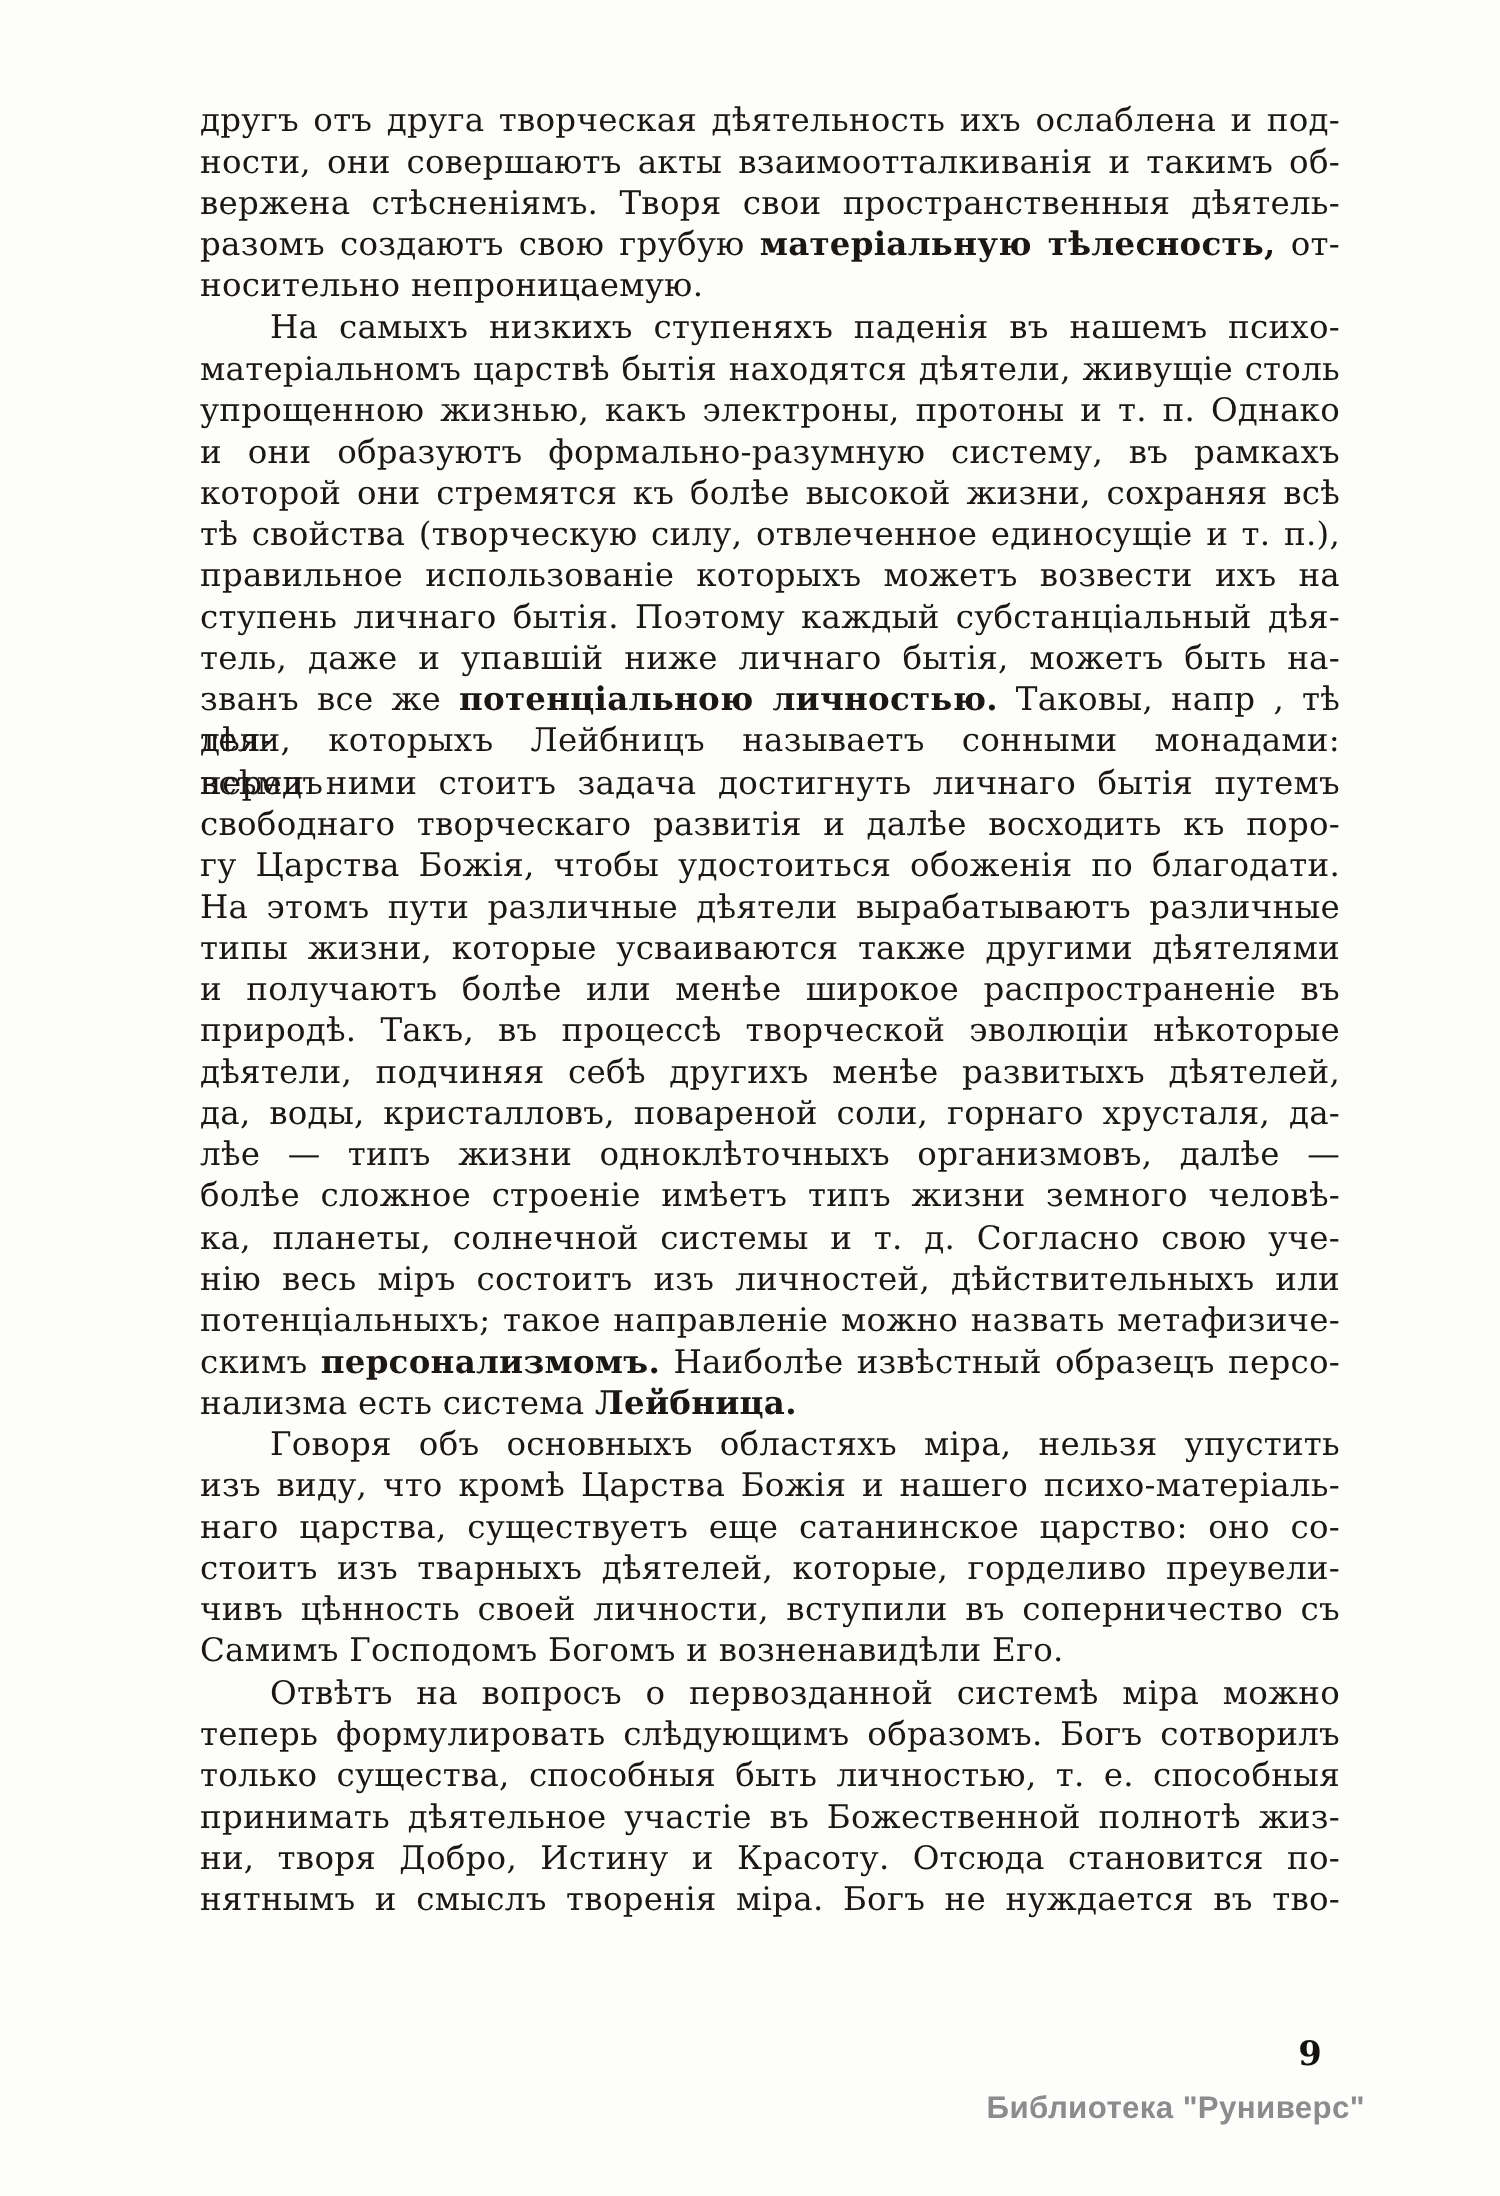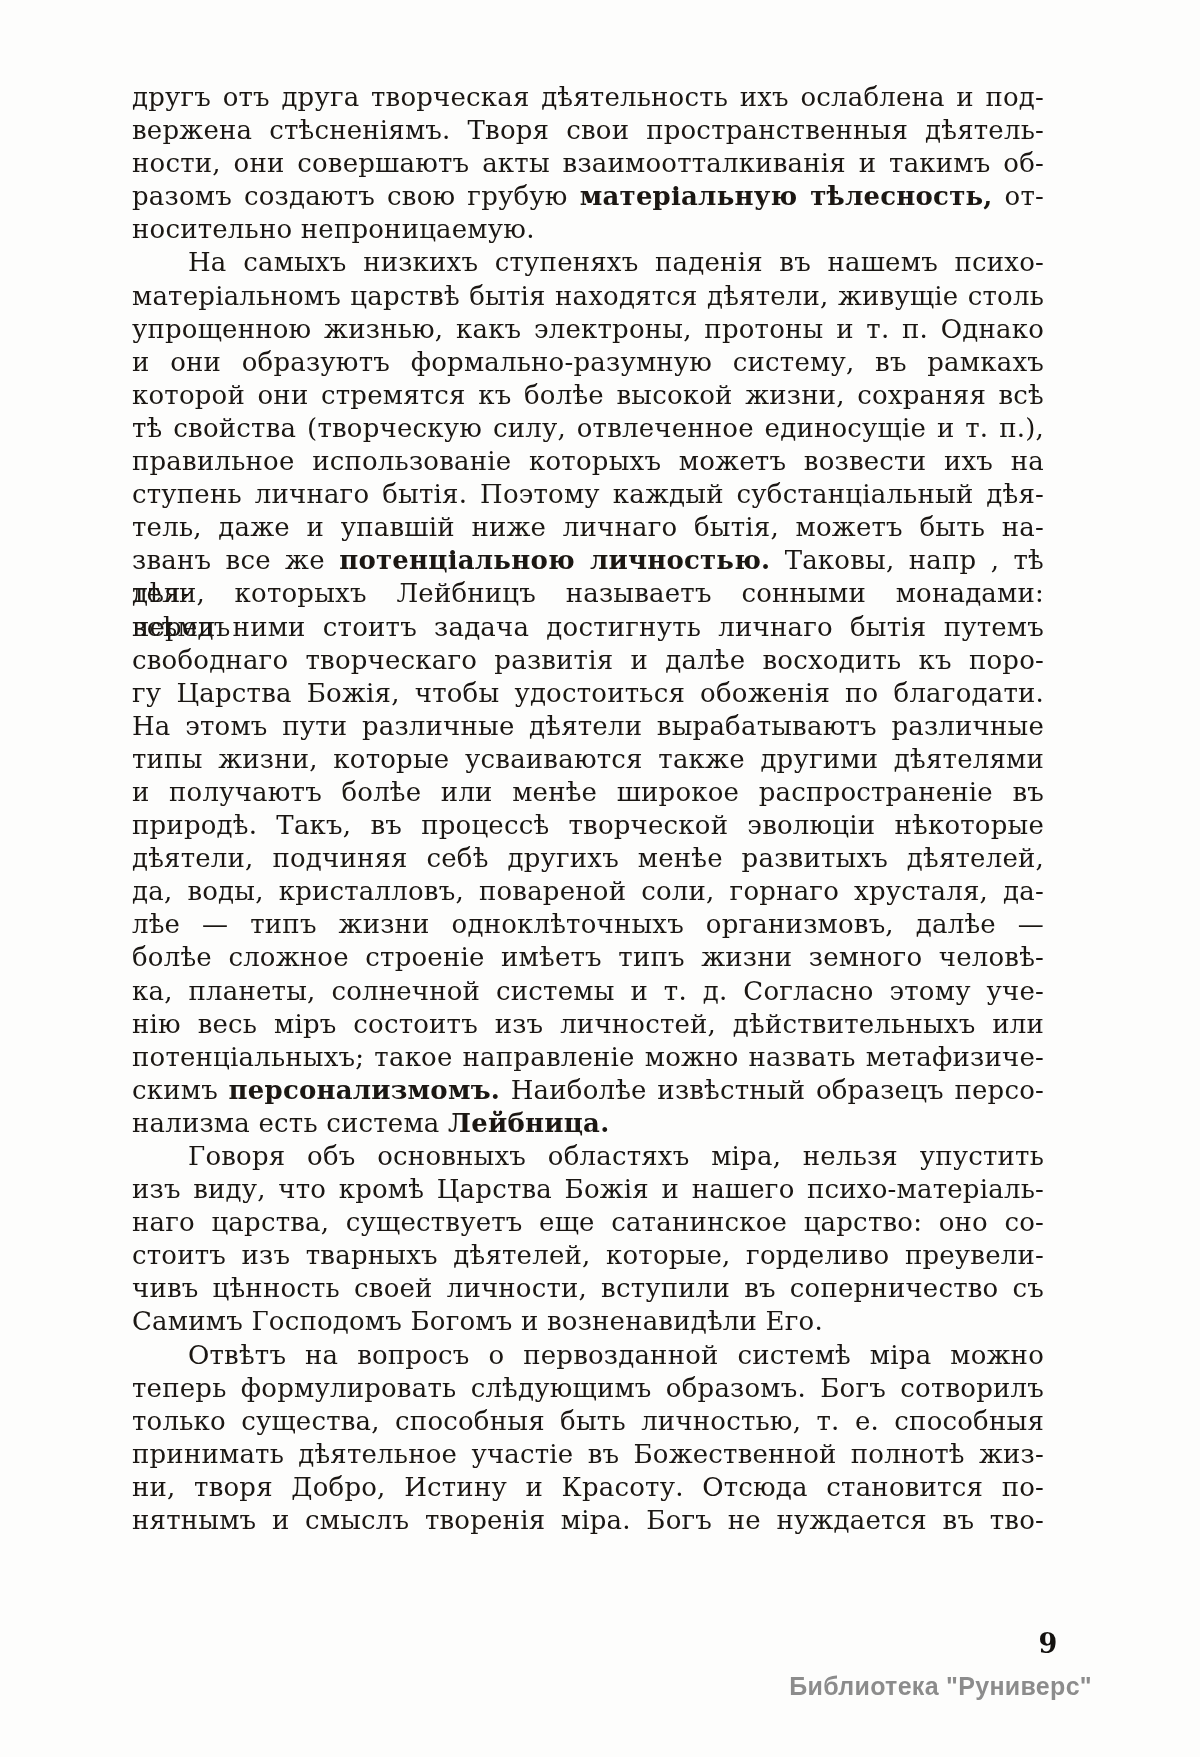--- a/index.html
+++ b/index.html
@@ -10,21 +10,21 @@
   .page {
     position: relative;
     width: 1200px;
     height: 1757px;
     background: #fdfdfc;
     overflow: hidden;
     font-family: "DejaVu Serif", "Liberation Serif", serif;
   }
   .textblock {
     position: absolute;
-    left: 132px;
+    left: 160px;
     top: 81px;
     width: 912px;
     color: #1b1713;
     font-size: 26px;
     line-height: 33.1px;
     letter-spacing: 0.2px;
   }
   .paragraph { margin: 0; padding: 0; }
   .line {
     height: 33.1px;
@@ -62,22 +62,22 @@
     letter-spacing: 0.3px;
   }
 </style>
 </head>
 <body>
 
 <div class="page">
   <div class="textblock">
       <div class="paragraph">
         <div class="line"><span class="seg">другъ отъ друга творческая дѣятельность ихъ ослаблена и под-</span></div>
+        <div class="line"><span class="seg">ности, они совершаютъ акты взаимоотталкиванія и такимъ об-</span></div>
         <div class="line"><span class="seg">вержена стѣсненіямъ. Творя свои пространственныя дѣятель-</span></div>
-        <div class="line"><span class="seg">ности, они совершаютъ акты взаимоотталкиванія и такимъ об-</span></div>
         <div class="line"><span class="seg">разомъ создаютъ свою грубую </span><span class="seg b">матеріальную тѣлесность,</span><span class="seg"> от-</span></div>
         <div class="line noj"><span class="seg">носительно непроницаемую.</span></div>
       </div>
       <div class="paragraph">
         <div class="line indent"><span class="seg">На самыхъ низкихъ ступеняхъ паденія въ нашемъ психо-</span></div>
         <div class="line"><span class="seg">матеріальномъ царствѣ бытія находятся дѣятели, живущіе столь</span></div>
         <div class="line"><span class="seg">упрощенною жизнью, какъ электроны, протоны и т. п. Однако</span></div>
         <div class="line"><span class="seg">и они образуютъ формально-разумную систему, въ рамкахъ</span></div>
         <div class="line"><span class="seg">которой они стремятся къ болѣе высокой жизни, сохраняя всѣ</span></div>
         <div class="line"><span class="seg">тѣ свойства (творческую силу, отвлеченное единосущіе и т. п.),</span></div>
@@ -90,21 +90,21 @@
         <div class="line"><span class="seg">свободнаго творческаго развитія и далѣе восходить къ поро-</span></div>
         <div class="line"><span class="seg">гу Царства Божія, чтобы удостоиться обоженія по благодати.</span></div>
         <div class="line"><span class="seg">На этомъ пути различные дѣятели вырабатываютъ различные</span></div>
         <div class="line"><span class="seg">типы жизни, которые усваиваются также другими дѣятелями</span></div>
         <div class="line"><span class="seg">и получаютъ болѣе или менѣе широкое распространеніе въ</span></div>
         <div class="line"><span class="seg">природѣ. Такъ, въ процессѣ творческой эволюціи нѣкоторые</span></div>
         <div class="line"><span class="seg">дѣятели, подчиняя себѣ другихъ менѣе развитыхъ дѣятелей,</span></div>
         <div class="line"><span class="seg">да, воды, кристалловъ, повареной соли, горнаго хрусталя, да-</span></div>
         <div class="line"><span class="seg">лѣе — типъ жизни одноклѣточныхъ организмовъ, далѣе —</span></div>
         <div class="line"><span class="seg">болѣе сложное строеніе имѣетъ типъ жизни земного человѣ-</span></div>
-        <div class="line"><span class="seg">ка, планеты, солнечной системы и т. д. Согласно этому уче-</span></div>
+        <div class="line"><span class="seg">ка, планеты, солнечной системы и т. д. Согласно свою уче-</span></div>
         <div class="line"><span class="seg">нію весь міръ состоитъ изъ личностей, дѣйствительныхъ или</span></div>
         <div class="line"><span class="seg">потенціальныхъ; такое направленіе можно назвать метафизиче-</span></div>
         <div class="line"><span class="seg">скимъ </span><span class="seg b">персонализмомъ.</span><span class="seg"> Наиболѣе извѣстный образецъ персо-</span></div>
         <div class="line noj"><span class="seg">нализма есть система </span><span class="seg b">Лейбница.</span></div>
       </div>
       <div class="paragraph">
         <div class="line indent"><span class="seg">Говоря объ основныхъ областяхъ міра, нельзя упустить</span></div>
         <div class="line"><span class="seg">изъ виду, что кромѣ Царства Божія и нашего психо-матеріаль-</span></div>
         <div class="line"><span class="seg">наго царства, существуетъ еще сатанинское царство: оно со-</span></div>
         <div class="line"><span class="seg">стоитъ изъ тварныхъ дѣятелей, которые, горделиво преувели-</span></div>

